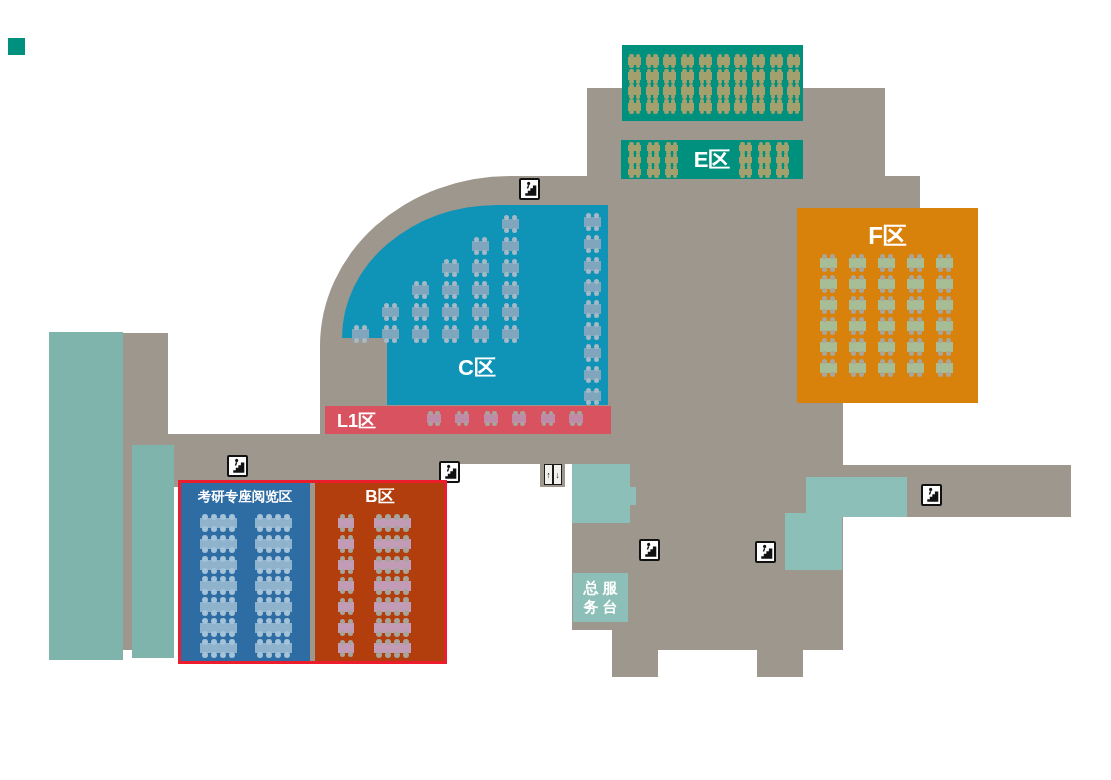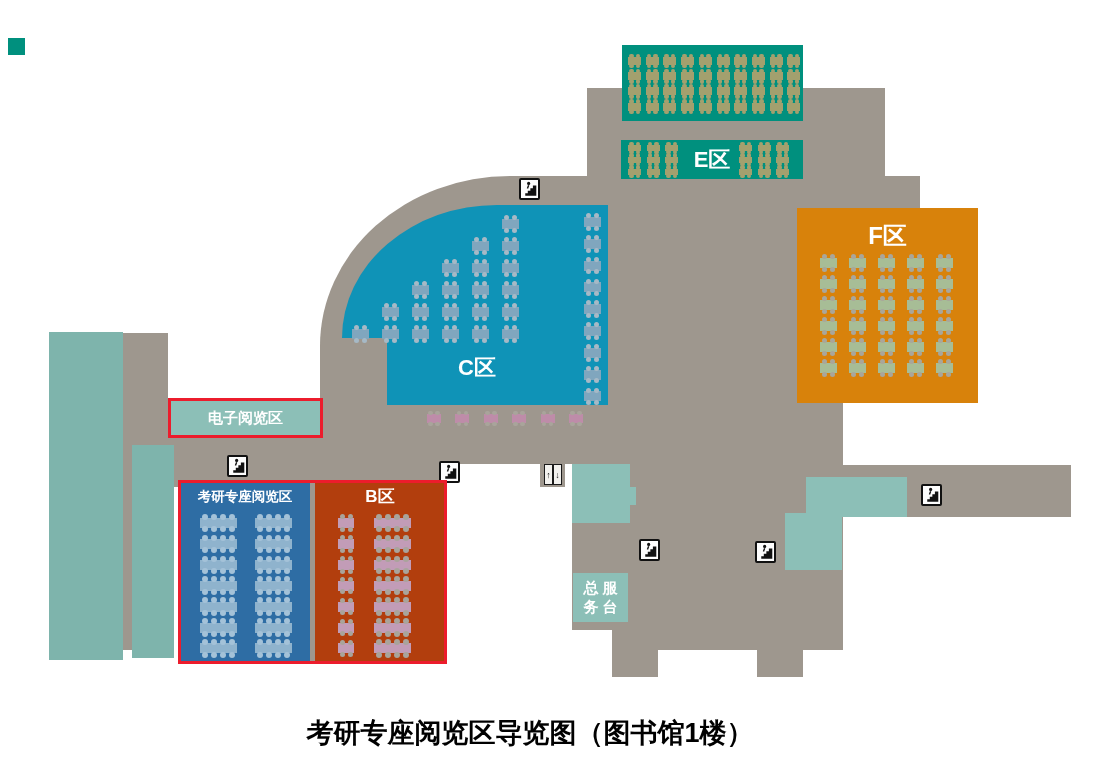--- a/index.html
+++ b/index.html
@@ -59,32 +59,32 @@
     <span class="zlabel" style="left:116px;top:148px;font-size:22px;">C区</span>
   </div>
 
   <div class="fl gray" style="left: 330px; top: 338px; width: 57px; height: 67px; background: rgb(158, 151, 142);"></div>
 
 
   <div class="zone" style="left: 797px; top: 208px; width: 181px; height: 195px; background: rgb(216, 130, 11);">
     <span class="zlabel" style="left:0;right:0;top:12px;text-align:center;font-size:24px;">F区</span>
   </div>
 
+  <div class="zone" style="left: 325px; top: 406px; width: 286px; height: 28px; background: rgb(216, 82, 95);">
+    <span class="zlabel" style="left:12px;top:3px;font-size:18px;">L1区</span>
+  </div>
 
   <div class="zone" style="left: 180px; top: 482px; width: 130px; height: 180px; background: rgb(46, 109, 164);">
     <span class="zlabel" style="left:0;right:0;top:6px;text-align:center;font-size:13.5px;">考研专座阅览区</span>
   </div>
   <div class="fl gray" style="left: 310px; top: 482px; width: 5px; height: 180px; background: rgb(158, 151, 142);"></div>
   <div class="zone" style="left: 315px; top: 482px; width: 130px; height: 180px; background: rgb(178, 62, 13);">
     <span class="zlabel" style="left:0;right:0;top:3px;text-align:center;font-size:17px;">B区</span>
   </div>
 
-  <div class="zone center" style="left: 168px; top: 398px; width: 155px; height: 40px; border: 3px solid rgb(236, 28, 44); box-sizing: border-box; background: rgb(140, 191, 183);">
-    <span class="zlabel" style="position:static;font-size:15px;">电子阅览区</span>
-  </div>
 
   <div class="fl steal center" style="left: 573px; top: 573px; width: 55px; height: 49px; flex-direction: column; background: rgb(140, 191, 183);">
     <span class="zlabel" style="position:static;font-size:15px;line-height:1.25;">总 服</span>
     <span class="zlabel" style="position:static;font-size:15px;line-height:1.25;">务 台</span>
   </div>
 
   <div class="abs" id="furniture-layer" style="left:0;top:0;">
       <div class="table" style="left: 628px; top: 56px; width: 13px; height: 10px;">
         <div class="tbody" style="top: 1px; bottom: 1px; background: rgb(163, 160, 110);"></div>
         <div class="seat" style="width: 4.5px; height: 4.5px; background: rgb(163, 160, 110); left: 1px; top: -2.475px;"></div>
@@ -1278,14 +1278,13 @@
         </svg>
       </div>
       <div class="elevator" style="left: 544px; top: 464px;">
         <div class="cell">↑</div>
         <div class="cell">↓</div>
       </div>
     </div>
 
   <div class="redbox" style="left: 178px; top: 480px; width: 269px; height: 184px; border-color: rgb(236, 28, 44);"></div>
 
-  <div class="title" style="left:530px;top:715px;font-size:27px;">考研专座阅览区导览图（图书馆1楼）</div>
 </div>
 
 </body></html>

